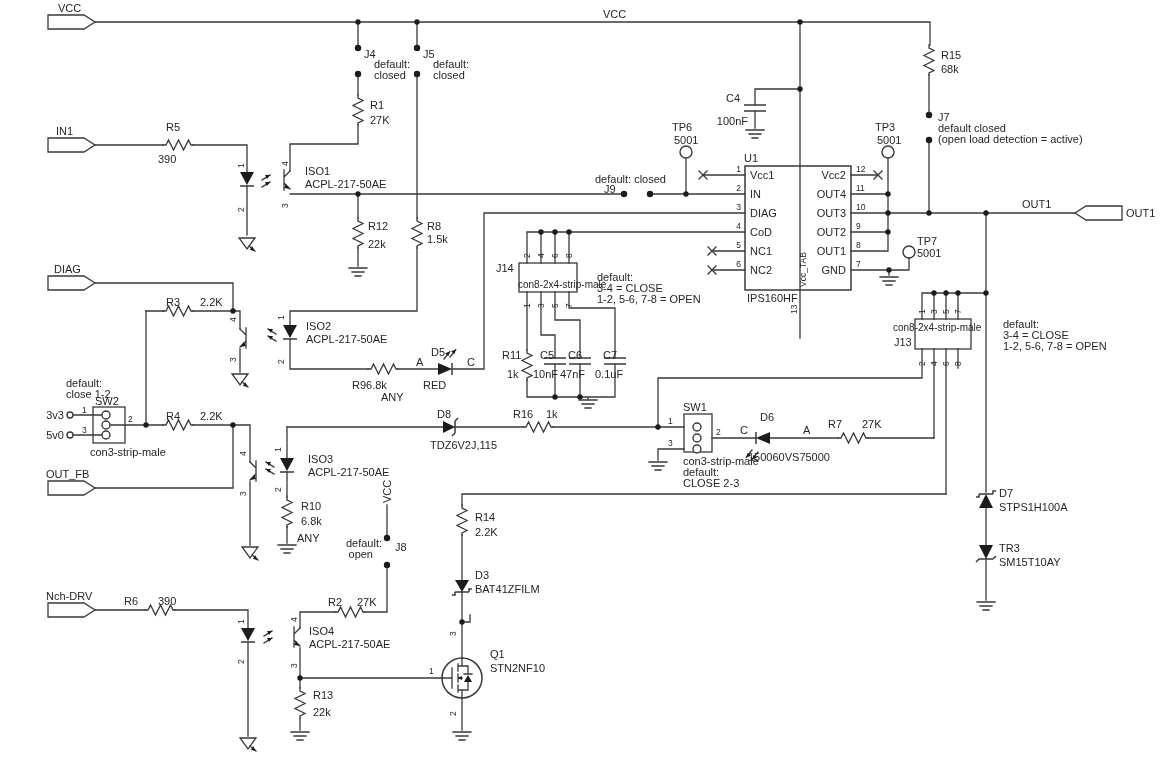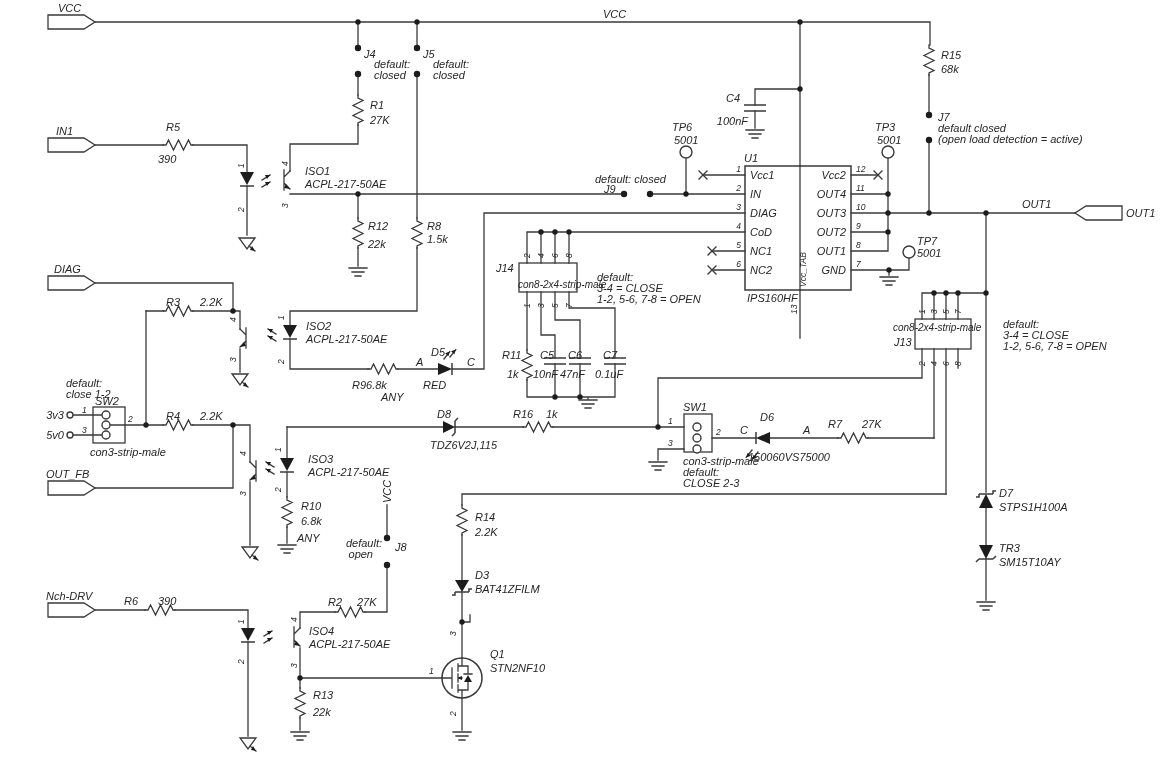--- a/index.html
+++ b/index.html
@@ -1,16 +1,16 @@
 <!DOCTYPE html>
 <html><head>
 <meta char..."="" charset="utf-8">
 <style>
   html,body{margin:0;padding:0;background:#ffffff;}
-  .page{width:1166px;height:773px;background:#fff;position:relative;font-family:"Liberation Sans",sans-serif;font-style:italic;}
+  .page{width:1166px;height:773px;background:#fff;position:relative;font-family:"Liberation Sans",sans-serif;}
   svg{display:block}
   .w{stroke:#3a3a3a;stroke-width:1.3;fill:none;stroke-linecap:square}
   .w2{stroke:#3a3a3a;stroke-width:1.5;fill:none}
   .f{fill:#1c1c1c;stroke:none}
   .d{fill:#1c1c1c;stroke:none}
   .tpd{fill:#fff;stroke:#3a3a3a;stroke-width:1.4}
   text{fill:#262626;font-family:"Liberation Sans",sans-serif}
   .t{font-size:11px}
   .tt{font-size:10px}
   .tn{font-size:8.5px}

